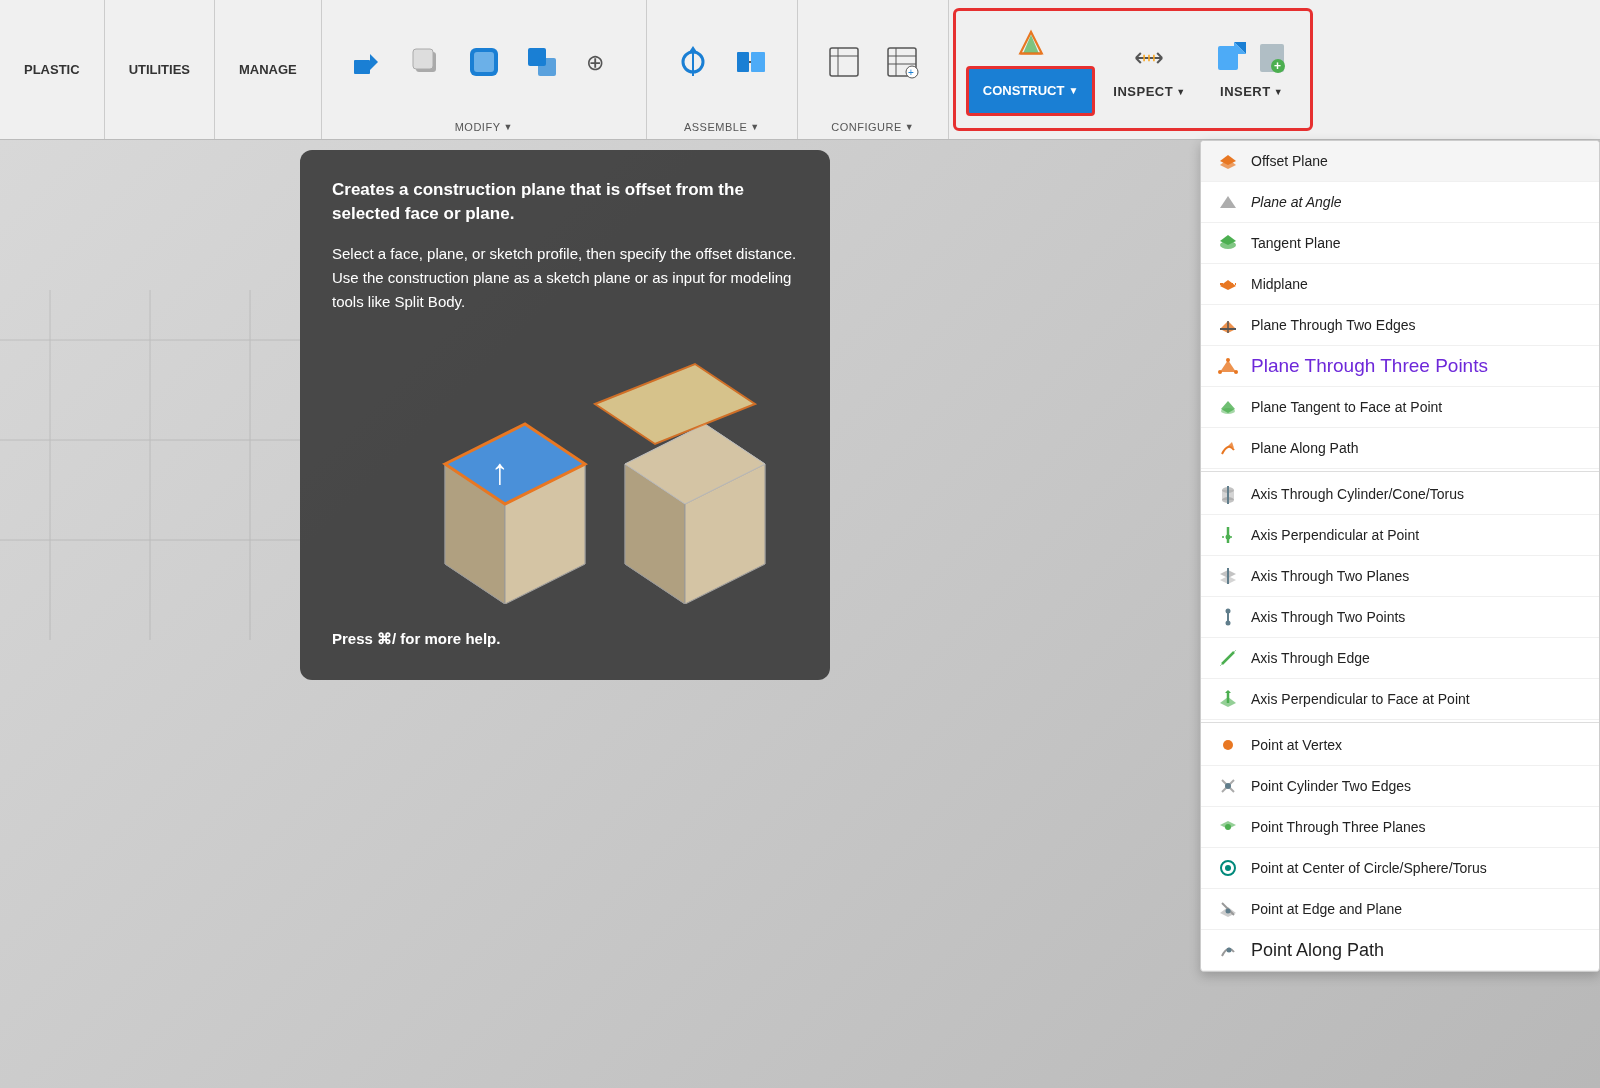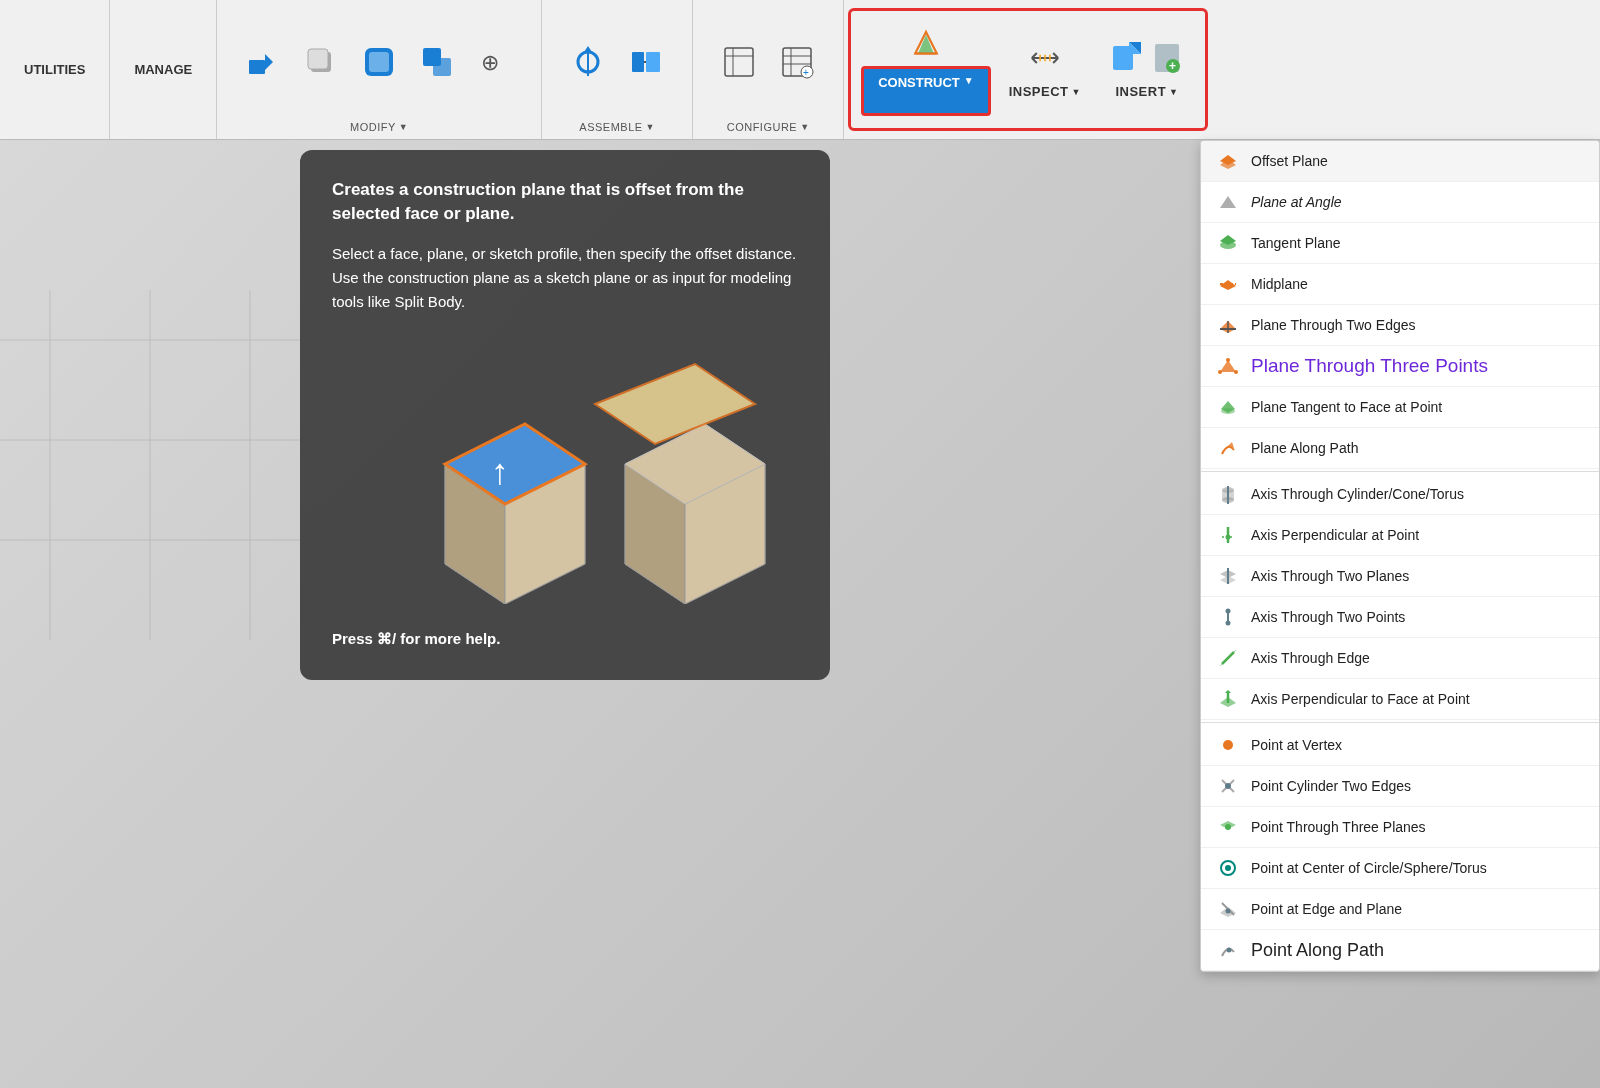--- a/index.html
+++ b/index.html
@@ -60,21 +60,21 @@
       font-size: 24px;
     }
 
     
     .construct-btn {
       background: #1a7fd4;
       color: white;
       border-radius: 4px;
       padding: 6px 14px;
       display: flex;
-      align-items: flex-start;
+      align-items: center;
       gap: 4px;
       font-size: 13px;
       font-weight: 700;
       cursor: pointer;
       height: 50px;
       border: 3px solid #e63030;
     }
 
     .construct-btn .caret {
       font-size: 10px;
@@ -213,20 +213,23 @@
       overflow-y: auto;
       text-align: right;
     }
   </style>
 </head>
 <body>
 
 <div class="toolbar">
 
   <div class="toolbar-section" style="justify-content:center; padding: 0 24px; border-right:1px solid #ccc;">
+    <span style="font-size:13px;font-weight:600;color:#333;">PLASTIC</span>
+  </div>
+  <div class="toolbar-section" style="justify-content:center; padding: 0 24px; border-right:1px solid #ccc;">
     <span style="font-size:13px;font-weight:600;color:#333;">UTILITIES</span>
   </div>
   <div class="toolbar-section" style="justify-content:center; padding: 0 24px; border-right:1px solid #ccc;">
     <span style="font-size:13px;font-weight:600;color:#333;">MANAGE</span>
   </div>
 
   <div class="toolbar-section" style="padding: 8px 20px 6px; gap:4px;">
     <div class="toolbar-icons">
 
       <div class="toolbar-icon-btn">

